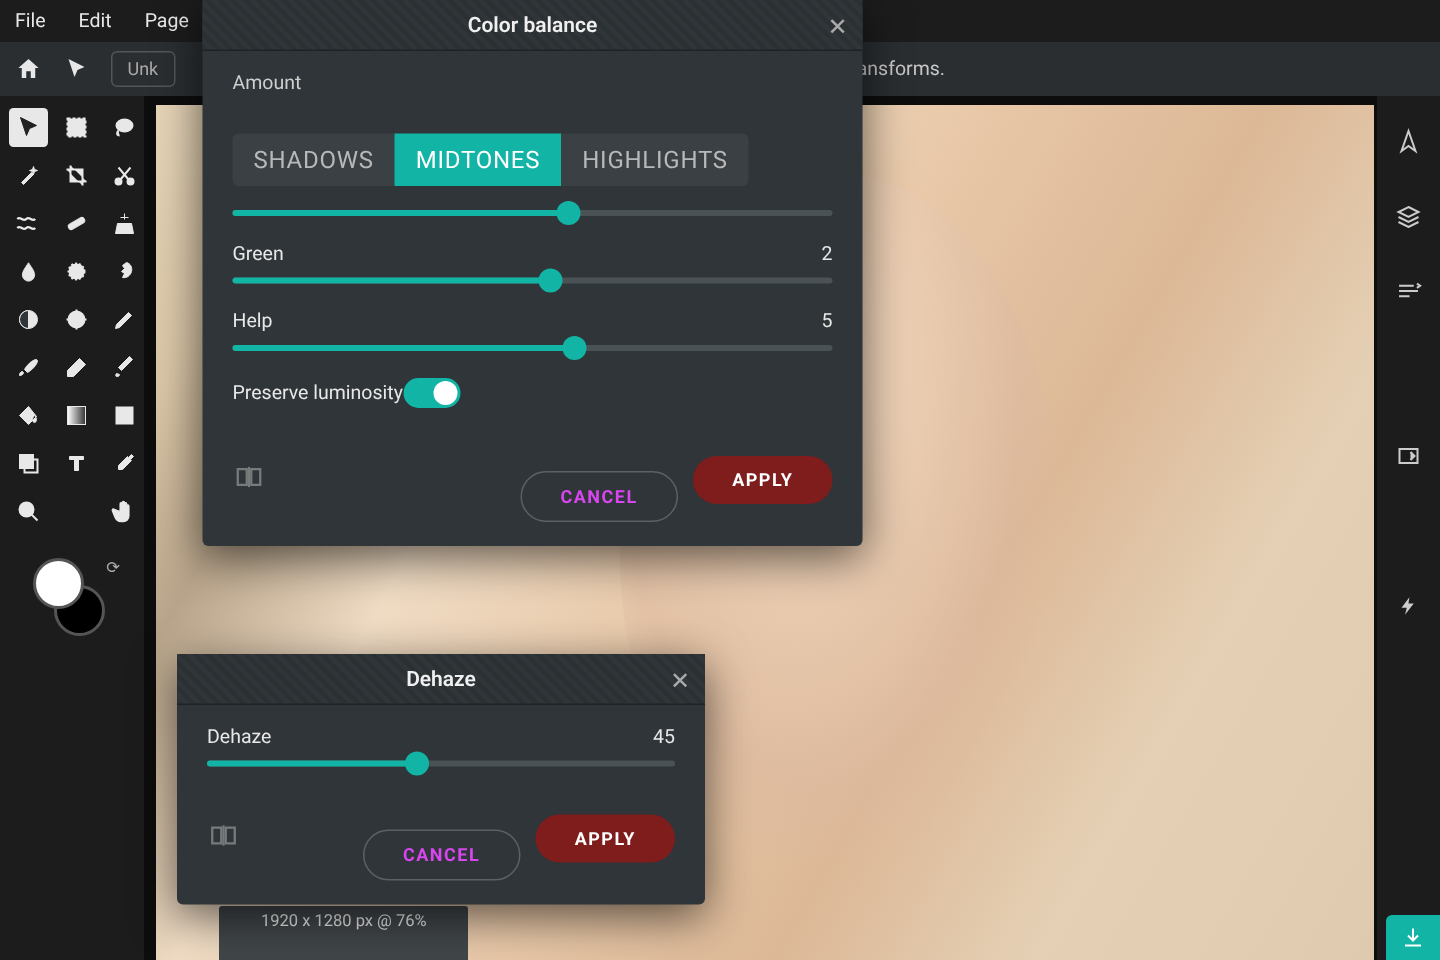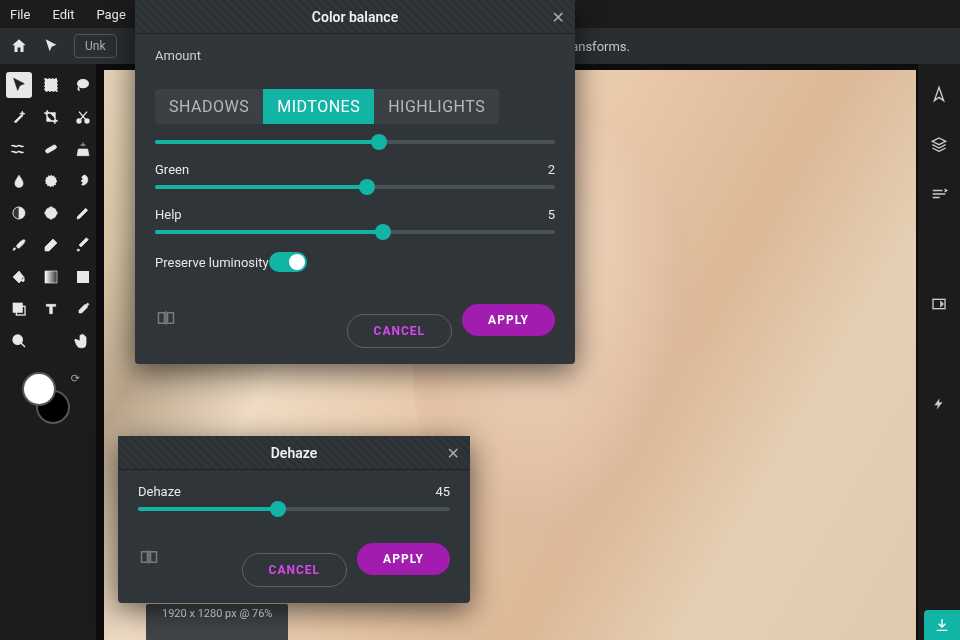--- a/index.html
+++ b/index.html
@@ -28,21 +28,21 @@
 .swap-ico { position:absolute; right:-2px; top:0; font-size:11px; color:#aaa; }
 
 
 .rightstrip { position:absolute; right:0; top:64px; bottom:0; width:42px; background:#1c1c1c; display:flex; flex-direction:column; align-items:center; padding-top:20px; gap:30px; }
 .rightstrip .ric { width:20px; height:20px; display:flex; align-items:center; justify-content:center; cursor:pointer; }
 
 
 .canvas-wrap { position:absolute; left:96px; right:42px; top:64px; bottom:0; background:#0d0d0d; overflow:hidden; }
 .canvas { position:absolute; left:8px; top:6px; width:812px; height:570px; background:linear-gradient(120deg,#e6d4b8 0%,#d9c5a6 10%,#b8a48a 18%,#f0dcc4 30%,#e8c8a8 48%,#dcb896 65%,#e5d0b5 80%,#dfcab0 100%); }
 .canvas::before{ content:""; position:absolute; left:38%; top:8%; width:36%; height:80%; background:radial-gradient(ellipse at 45% 30%, rgba(245,220,195,0.9), rgba(220,185,160,0.5) 60%, transparent 75%); border-radius:50% 50% 45% 45%; }
-.statusbar { position:absolute; left:50px; bottom:0; height:36px; background:#414649; color:#e8e8e8; font-size:11px; padding:3px 16px; border-radius:2px 2px 0 0; }
+.statusbar { position:absolute; left:50px; bottom:0; height:36px; background:#414649; color:#e8e8e8; font-size:11px; padding:3px 28px; border-radius:2px 2px 0 0; }
 
 
 .fab { position:absolute; right:0; bottom:0; width:36px; height:30px; background:#12b5a5; border-radius:4px 0 0 0; display:flex; align-items:center; justify-content:center; cursor:pointer;}
 
 
 .dialog { position:absolute; background:#2f3538; border-radius:4px; box-shadow:0 8px 30px rgba(0,0,0,0.6); }
 .dialog .titlebar { height:34px; display:flex; align-items:center; justify-content:center; position:relative; border-bottom:1px solid #1e2224; background:repeating-linear-gradient(45deg,#2b3033,#2b3033 3px,#2f3538 3px,#2f3538 6px);}
 .dialog .titlebar .title { font-weight:600; font-size:14px; color:#f0f0f0; }
 .dialog .titlebar .close { position:absolute; right:10px; top:8px; font-size:16px; color:#aaa; cursor:pointer; }
 .dialog .body { padding:14px 20px 16px; }
@@ -58,21 +58,21 @@
 .slider .thumb { position:absolute; top:50%; width:16px; height:16px; background:#12b5a5; border-radius:50%; transform:translate(-50%,-50%); cursor:pointer; }
 
 .toggle-row { display:flex; justify-content:flex-start; align-items:center; margin:14px 0 20px; font-size:13px; }
 .toggle { width:38px; height:20px; background:#12b5a5; border-radius:10px; position:relative; cursor:pointer; }
 .toggle::after { content:""; position:absolute; right:2px; top:2px; width:16px; height:16px; background:#fff; border-radius:50%; }
 
 .dialog-actions { display:flex; align-items:center; gap:10px; }
 .dialog-actions .compare { width:22px; height:22px; margin-right:auto; opacity:0.6; cursor:pointer; }
 .btn { padding:9px 26px; border-radius:18px; font-size:12px; font-weight:700; letter-spacing:1px; cursor:pointer; border:none; }
 .btn-cancel { background:transparent; border:1px solid #5a6266; color:#d946ef;margin-top:22px; }
-.btn-apply { background:#a21caf; color:#fff; }
+.btn-apply { background:#7f1d1d; color:#fff; }
 
 #dlg-color { left:135px; top:0; width:440px; }
 #dlg-dehaze { left:118px; top:436px; width:352px; }
 
 svg { display:block; }
 </style>
 </head>
 <body>
 
 <div class="menubar">

